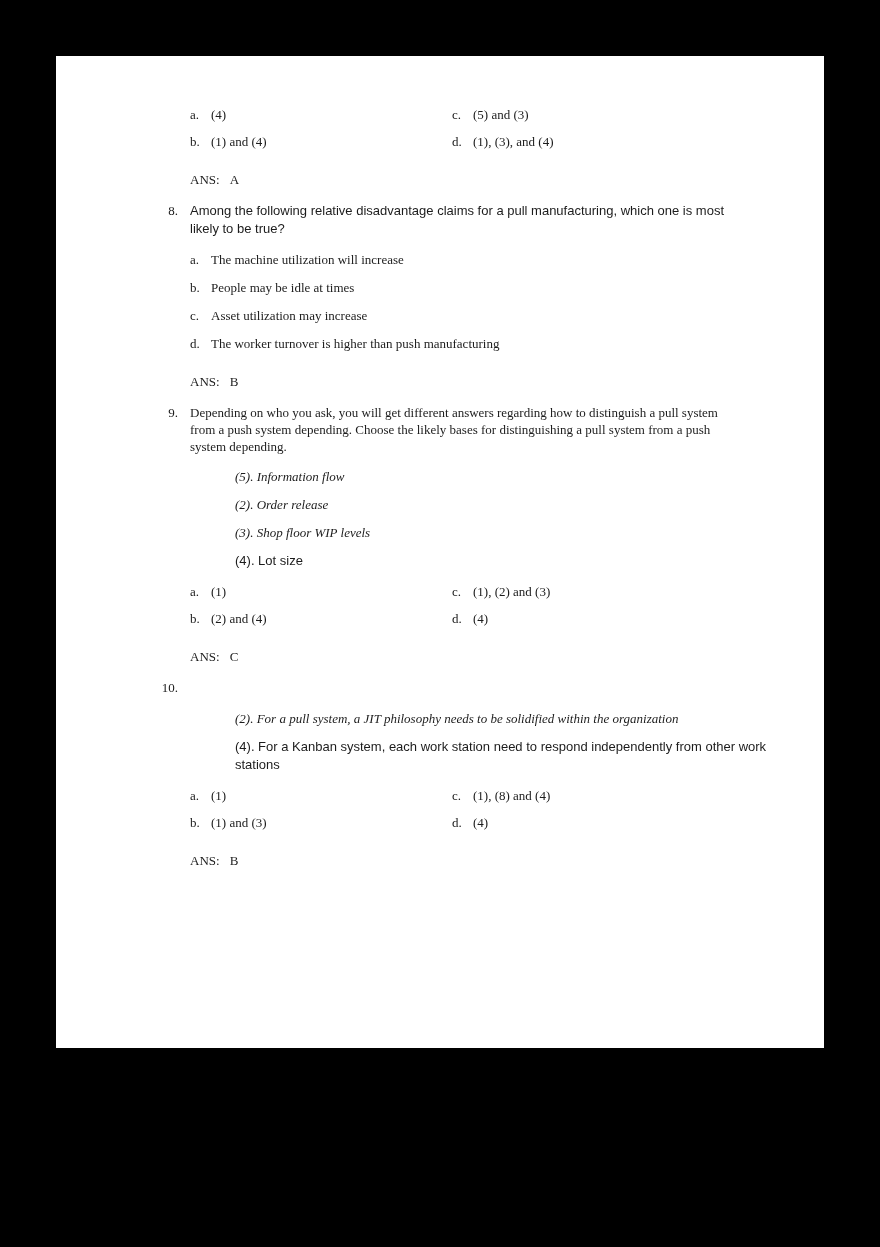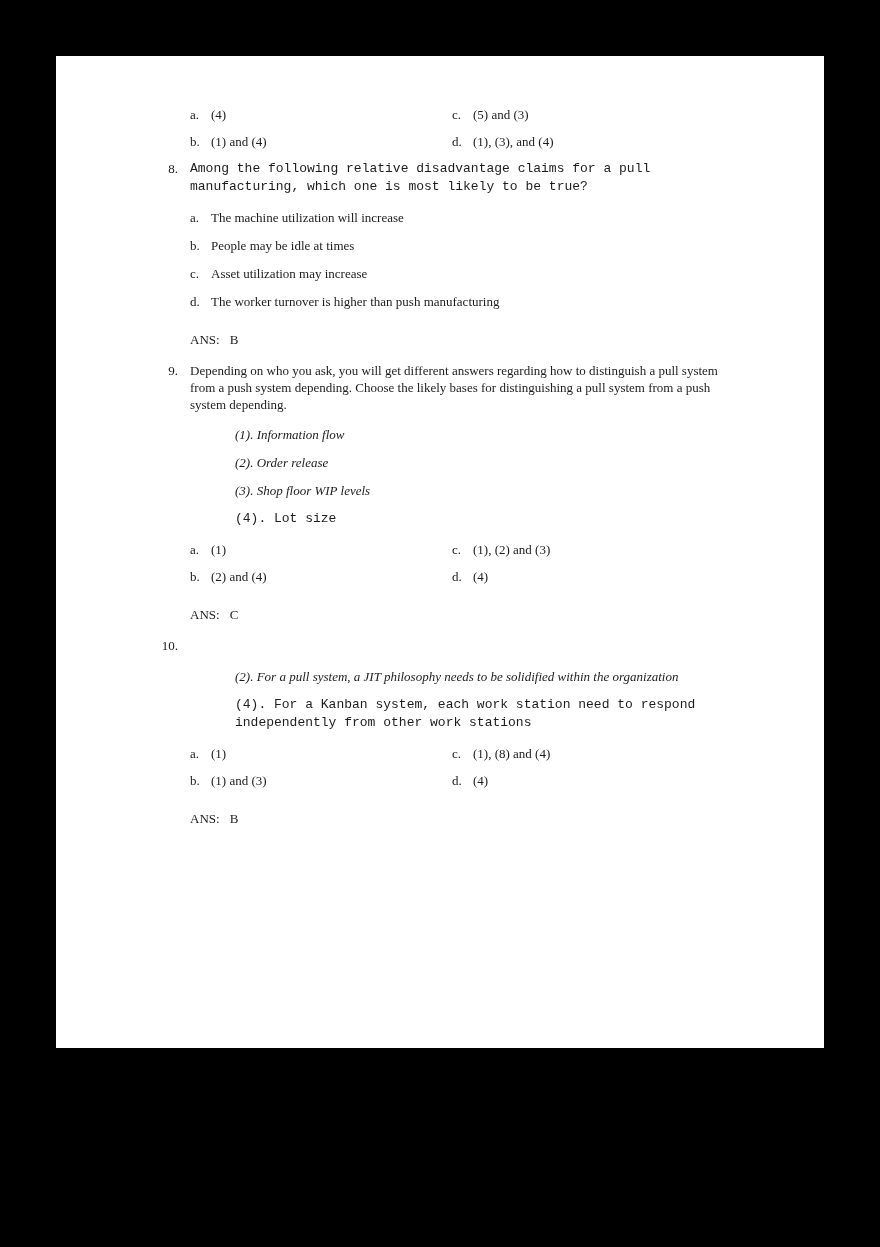--- a/index.html
+++ b/index.html
@@ -20,21 +20,21 @@
     background: #ffffff;
     overflow: hidden;
   }
   .content {
     padding: 50px 40px 0 0;
     color: #1c1c1c;
     font-family: "Liberation Serif", serif;
     font-size: 13px;
     line-height: 18px;
   }
-  .sans { font-family: Liberation Mono, monospace; }
+  .sans { font-family: Liberation Sans, sans-serif; }
   .it { font-style: italic; }
 
   .question { display: flex; margin-bottom: 13px; }
   .qnum { flex: 0 0 122px; text-align: right; }
   .qtext { margin-left: 12px; max-width: 556px; line-height: 17px; }
   .qtext.sans { line-height: 18px; }
 
   .opts-single { margin-left: 134px; }
   .opt-line { display: flex; margin-bottom: 10px; }
   .letter { flex: 0 0 21px; }
@@ -69,20 +69,23 @@
       <div class="opt-row">
         <div class="opt left">
           <span class="letter">b.</span>
           <span>(1) and (4)</span>
         </div>
         <div class="opt">
           <span class="letter">d.</span>
           <span>(1), (3), and (4)</span>
         </div>
       </div>
+      <div class="ans-line">
+        <span>ANS:</span><span class="ans-value">A</span>
+      </div>
 
       <div class="question">
         <div class="qnum">8.</div>
         <div class="qtext sans">Among the following relative disadvantage claims for a pull manufacturing, which one is most likely to be true?</div>
       </div>
       <div class="opts-single">
         <div class="opt-line">
           <span class="letter">a.</span>
           <span>The machine utilization will increase</span>
         </div>
@@ -101,21 +104,21 @@
       </div>
       <div class="ans-line">
         <span>ANS:</span><span class="ans-value">B</span>
       </div>
 
       <div class="question">
         <div class="qnum">9.</div>
         <div class="qtext">Depending on who you ask, you will get different answers regarding how to distinguish a pull system from a push system depending. Choose the likely bases for distinguishing a pull system from a push system depending.</div>
       </div>
       <div class="items">
-        <div class="item it">(1). Information flow</div>
+        <div class="item it">(5). Information flow</div>
         <div class="item it">(2). Order release</div>
         <div class="item it">(3). Shop floor WIP levels</div>
         <div class="item sans">(4). Lot size</div>
       </div>
       <div class="opt-row">
         <div class="opt left">
           <span class="letter">a.</span>
           <span>(1)</span>
         </div>
         <div class="opt">

